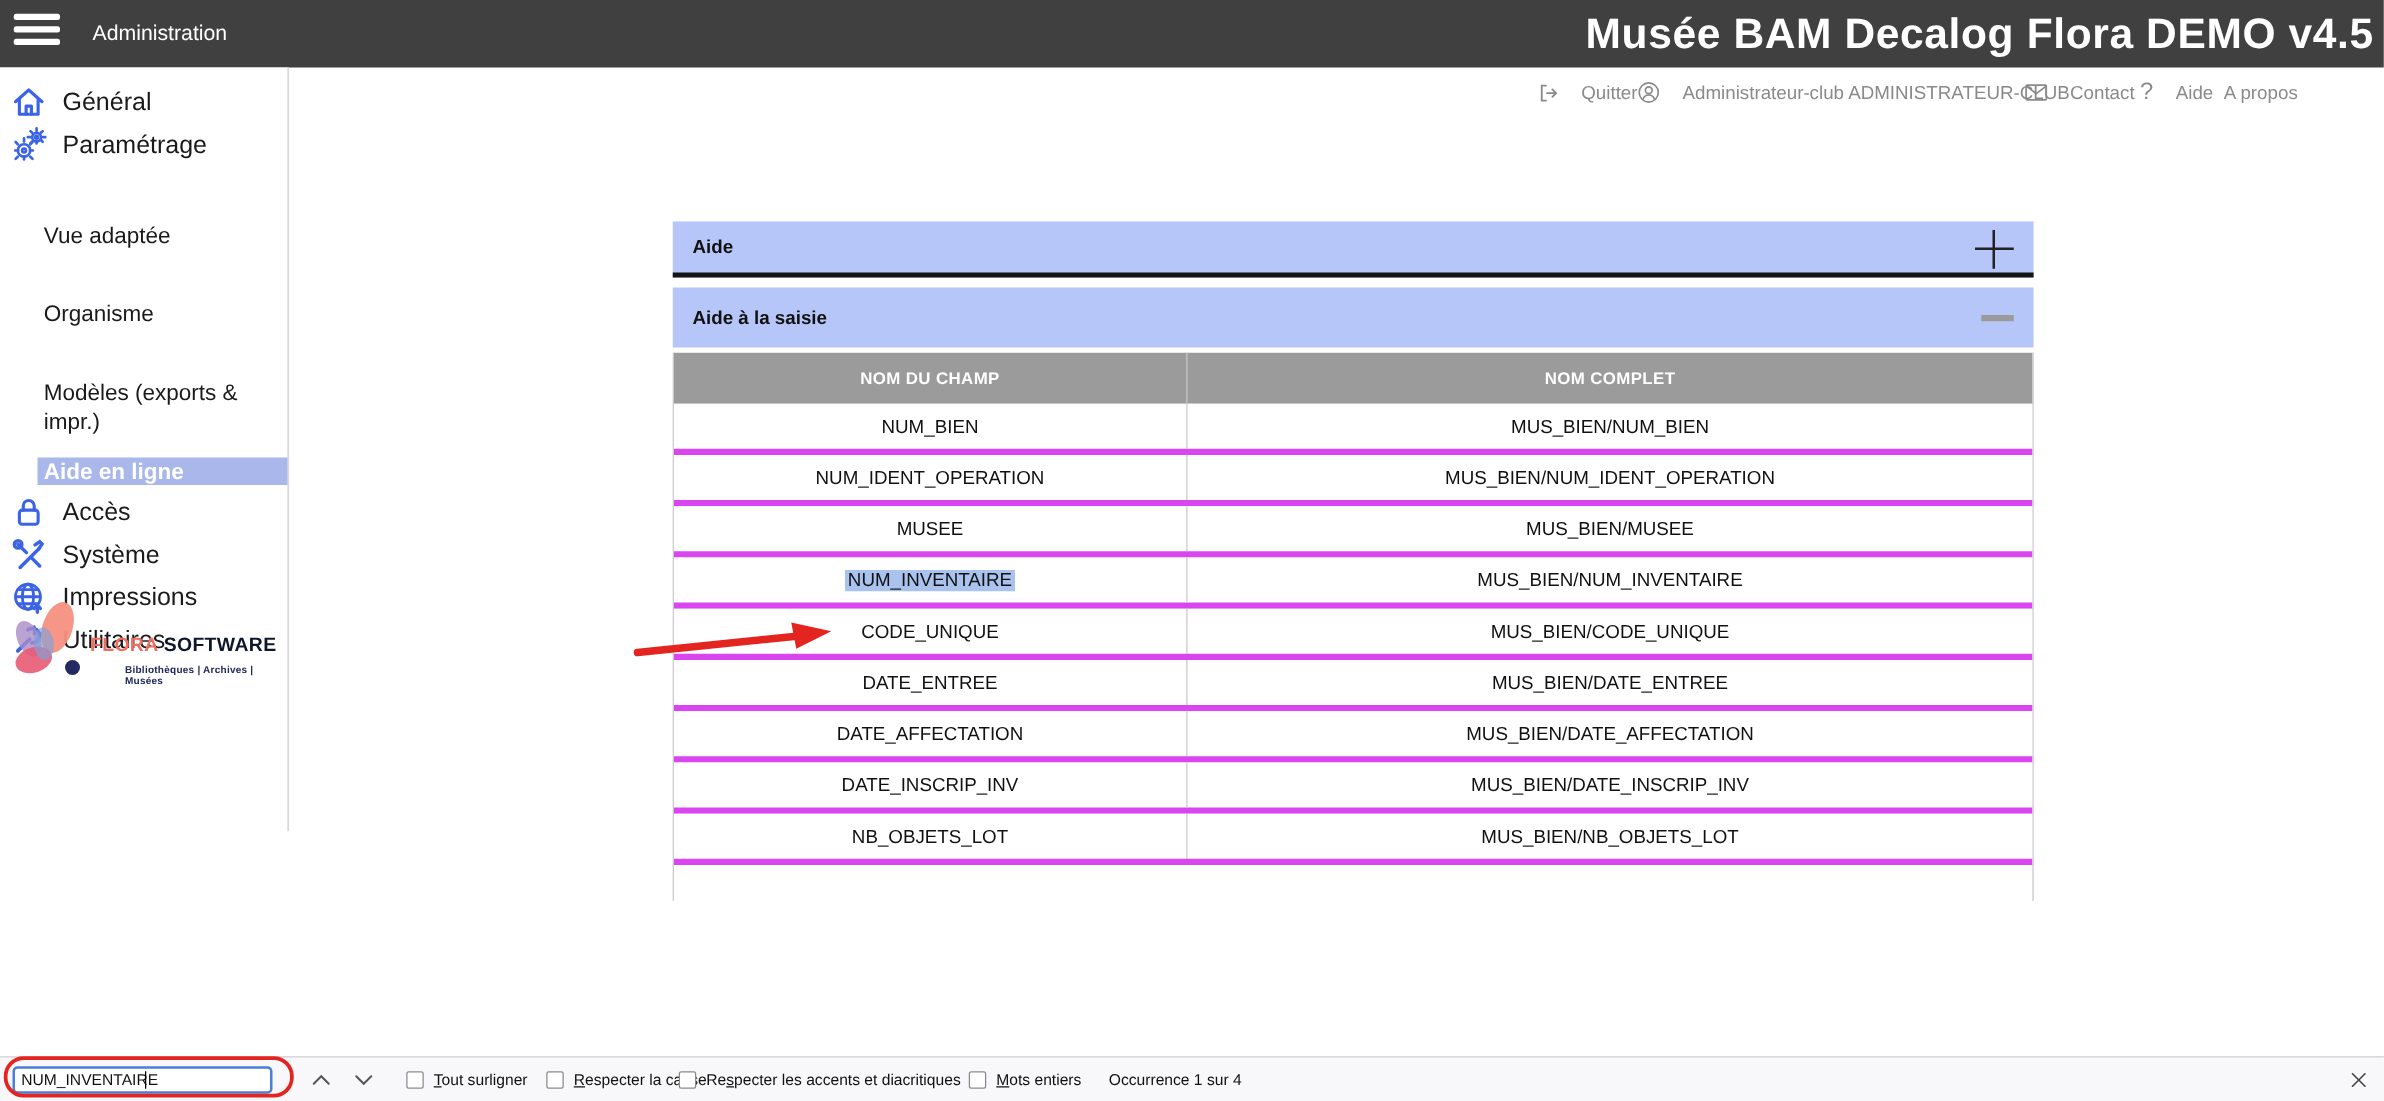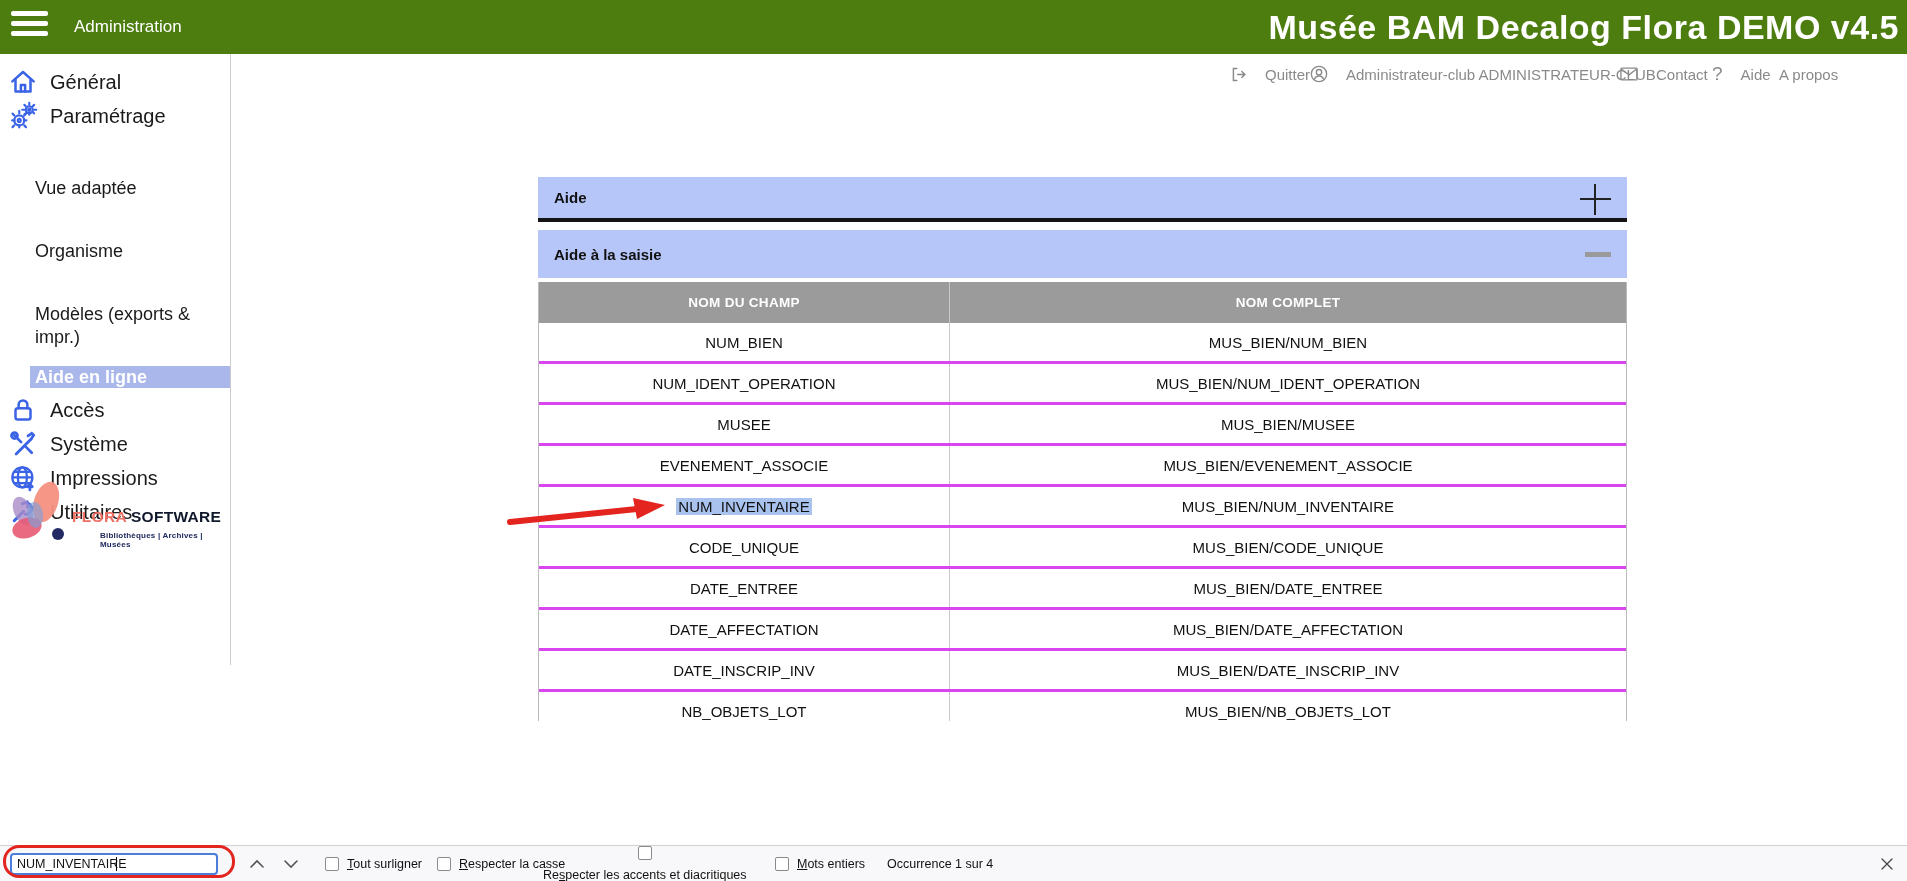--- a/index.html
+++ b/index.html
@@ -1,21 +1,21 @@
 <!DOCTYPE html>
 <html><head>
 <meta charset="utf-8">
 <style>
   * { margin:0; padding:0; box-sizing:border-box; }
   html,body { width:1907px; height:881px; overflow:hidden; background:#fff;
     font-family:"Liberation Sans", sans-serif; }
   .app { position:absolute; inset:0; width:1907px; height:881px; }
 
   
-  .topbar { position:absolute; left:0; top:0; width:1907px; height:54px; background:#4d7c0f; }
+  .topbar { position:absolute; left:0; top:0; width:1907px; height:54px; background:#404040; }
   .hamburger { position:absolute; left:11px; top:11px; width:37px; height:30px; cursor:pointer; }
   .hamburger span { display:block; height:5px; background:#fff; border-radius:2px; margin-bottom:5px; }
   .topbar-left-title { position:absolute; left:74px; top:0; height:54px; line-height:54px;
     color:#fff; font-size:17px; }
   .topbar-right-title { position:absolute; right:8px; top:0; height:54px; line-height:54px;
     color:#fff; font-size:34px; font-weight:bold; letter-spacing:0.5px; }
 
   
   .sidebar { position:absolute; left:0; top:54px; width:231px; height:611px;
     background:#fff; border-right:1px solid #ccc; }
@@ -51,21 +51,21 @@
     font-size:15px; font-weight:bold; color:#111; }
   .acc-1 { top:0; height:45px; border-bottom:4px solid #141414; }
   .acc-2 { top:53px; height:48px; }
   .plus-icon { position:absolute; right:16px; top:7px; width:31px; height:31px; cursor:pointer; }
   .plus-icon::before { content:""; position:absolute; left:14px; top:0; width:2px; height:31px; background:#222; }
   .plus-icon::after  { content:""; position:absolute; left:0; top:14px; width:31px; height:2px; background:#222; }
   .minus-icon { position:absolute; right:16px; top:22px; width:26px; height:5px; background:#9a9a9a; cursor:pointer; }
 
   .table-wrap { position:absolute; left:0; top:105px; width:1089px; height:439px; overflow:hidden;
     border-left:1px solid #bbb; border-right:1px solid #bbb;text-align:center; }
-  .trow { display:flex; width:100%; height:41px; border-bottom:3px solid #d946ef; background:#fff; }
+  .trow { display:flex; width:100%; height:41px; border-bottom:5px solid #d946ef; background:#fff; }
   .trow.thead { background:#9b9b9b; border-bottom:none; }
   .tcell { display:flex; align-items:center; justify-content:center; font-size:15px; color:#111; }
   .tcell.c1 { width:411px; border-right:1px solid #c9c9c9; }
   .tcell.c2 { width:676px; }
   .thead .tcell { color:#fff; font-weight:bold; font-size:13.5px; letter-spacing:0.3px; }
   .find-highlight { background:#a9c3ee; padding:0 2px; }
 
   
   .arrow-annotation { position:absolute; left:495px; top:494px; width:190px; height:46px; pointer-events:none; }
   .find-annotation { position:absolute; left:3px; top:845px; width:232px; height:33px;
@@ -74,21 +74,21 @@
   
   .findbar { position:absolute; left:0; bottom:0; width:1907px; height:36px;
     background:#f8f8fa; border-top:1px solid #d0d0d0; z-index:5; font-size:12.5px; color:#111; }
   .find-input { position:absolute; left:10px; top:7px; width:208px; height:22px;
     border:2px solid #4a7ed8; border-radius:4px; background:#fff; padding:0 5px;
     font-family:"Liberation Sans", sans-serif; font-size:12.5px; color:#111; }
   .find-caret { position:absolute; left:116px; top:11px; width:1px; height:14px; background:#000; }
   .chev { position:absolute; top:10px; width:18px; height:16px; cursor:pointer; }
   .chev-up { left:248px; } .chev-down { left:282px; }
   .cbgroup { position:absolute; top:0; height:36px; display:flex; align-items:center; gap:8px; cursor:pointer; }
-  .cb-1 { left:325px; } .cb-2 { left:437px; } .cb-3 { left:543px;flex-direction:column; } .cb-4 { left:775px; }
+  .cb-1 { left:325px; } .cb-2 { left:437px; } .cb-3 { left:543px; } .cb-4 { left:775px; }
   .cbbox { width:14px; height:14px; background:#fff; border:1px solid #8a8a8a; border-radius:2px; }
   .cbkey { text-decoration:underline; }
   .occurrence { position:absolute; left:887px; top:0; height:36px; display:flex; align-items:center; }
   .find-close { position:absolute; left:1880px; top:11px; width:14px; height:14px; cursor:pointer; }
 
   svg { display:block; }
 </style>
 </head>
 <body>
 
@@ -241,24 +241,20 @@
       </div>
       <div class="trow">
         <div class="tcell c1">NUM_IDENT_OPERATION</div>
         <div class="tcell c2">MUS_BIEN/NUM_IDENT_OPERATION</div>
       </div>
       <div class="trow">
         <div class="tcell c1">MUSEE</div>
         <div class="tcell c2">MUS_BIEN/MUSEE</div>
       </div>
       <div class="trow">
-        <div class="tcell c1">EVENEMENT_ASSOCIE</div>
-        <div class="tcell c2">MUS_BIEN/EVENEMENT_ASSOCIE</div>
-      </div>
-      <div class="trow">
         <div class="tcell c1">
             <span class="find-highlight">NUM_INVENTAIRE</span>
           </div>
         <div class="tcell c2">MUS_BIEN/NUM_INVENTAIRE</div>
       </div>
       <div class="trow">
         <div class="tcell c1">CODE_UNIQUE</div>
         <div class="tcell c2">MUS_BIEN/CODE_UNIQUE</div>
       </div>
       <div class="trow">

